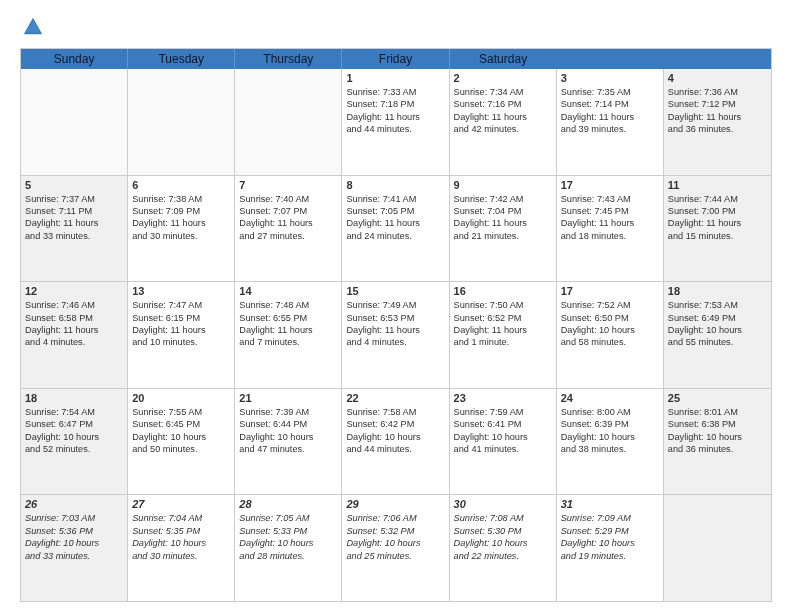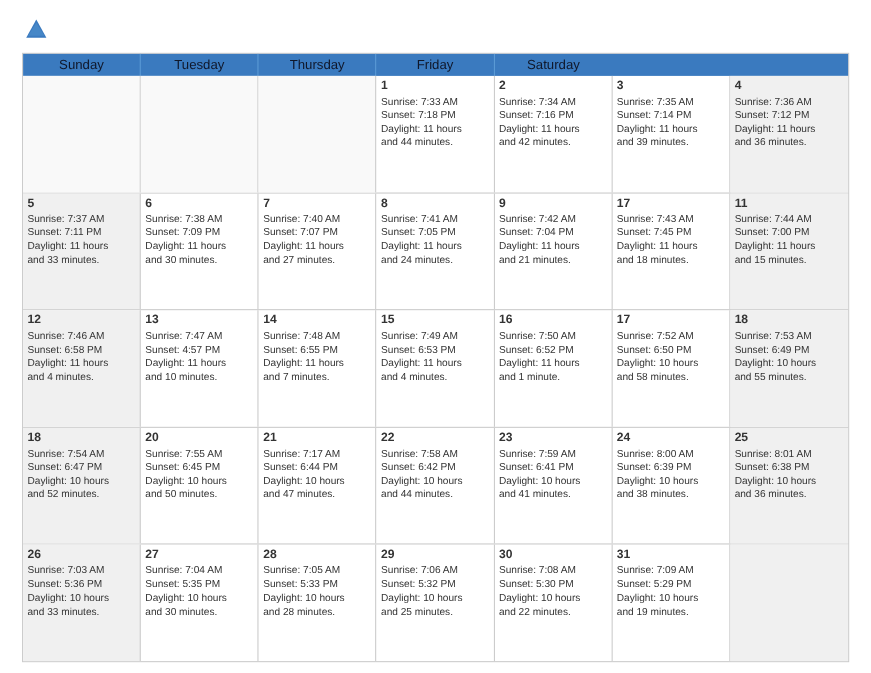--- a/index.html
+++ b/index.html
@@ -76,21 +76,21 @@
       flex: 1;
       display: flex;
       flex-direction: column;
     }
     .cal-row {
       display: grid;
       grid-template-columns: repeat(7, 1fr);
       flex: 1;
       border-bottom: 1px solid #ccc;
     }
-    .cal-row:last-child { border-bottom: none; }
+    .cal-row:last-child { border-bottom: none; font-style: italic; }
     .cal-cell {
       border-right: 1px solid #ccc;
       padding: 3px 4px;
       font-size: 9.5px;
       color: #333;
       vertical-align: top;
       min-height: 0;
       overflow: hidden;
     }
     .cal-cell:last-child { border-right: none; }
@@ -226,21 +226,21 @@
           <div class="cal-cell shaded">
             <span class="day-num">12</span>
             <span class="cell-line">Sunrise: 7:46 AM</span>
             <span class="cell-line">Sunset: 6:58 PM</span>
             <span class="cell-line">Daylight: 11 hours</span>
             <span class="cell-line">and 4 minutes.</span>
           </div>
           <div class="cal-cell">
             <span class="day-num">13</span>
             <span class="cell-line">Sunrise: 7:47 AM</span>
-            <span class="cell-line">Sunset: 4:57 PM</span>
+            <span class="cell-line">Sunset: 6:15 PM</span>
             <span class="cell-line">Daylight: 11 hours</span>
             <span class="cell-line">and 10 minutes.</span>
           </div>
           <div class="cal-cell">
             <span class="day-num">14</span>
             <span class="cell-line">Sunrise: 7:48 AM</span>
             <span class="cell-line">Sunset: 6:55 PM</span>
             <span class="cell-line">Daylight: 11 hours</span>
             <span class="cell-line">and 7 minutes.</span>
           </div>
@@ -283,21 +283,21 @@
           </div>
           <div class="cal-cell">
             <span class="day-num">20</span>
             <span class="cell-line">Sunrise: 7:55 AM</span>
             <span class="cell-line">Sunset: 6:45 PM</span>
             <span class="cell-line">Daylight: 10 hours</span>
             <span class="cell-line">and 50 minutes.</span>
           </div>
           <div class="cal-cell">
             <span class="day-num">21</span>
-            <span class="cell-line">Sunrise: 7:17 AM</span>
+            <span class="cell-line">Sunrise: 7:39 AM</span>
             <span class="cell-line">Sunset: 6:44 PM</span>
             <span class="cell-line">Daylight: 10 hours</span>
             <span class="cell-line">and 47 minutes.</span>
           </div>
           <div class="cal-cell">
             <span class="day-num">22</span>
             <span class="cell-line">Sunrise: 7:58 AM</span>
             <span class="cell-line">Sunset: 6:42 PM</span>
             <span class="cell-line">Daylight: 10 hours</span>
             <span class="cell-line">and 44 minutes.</span>

